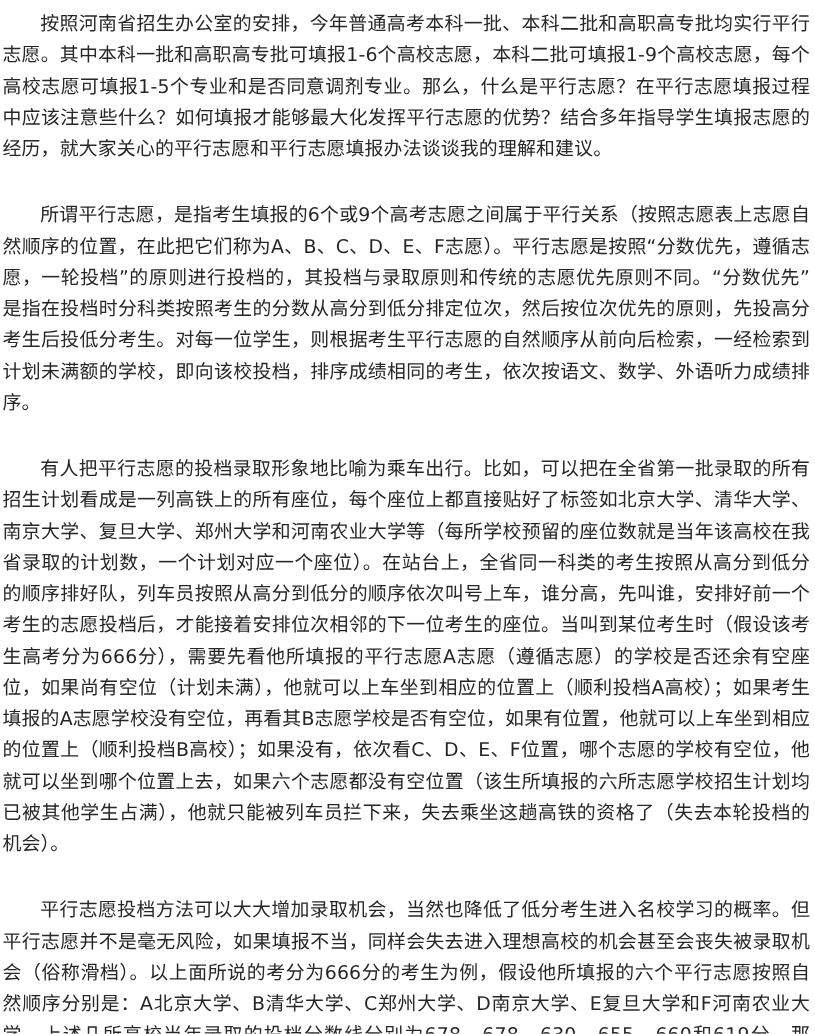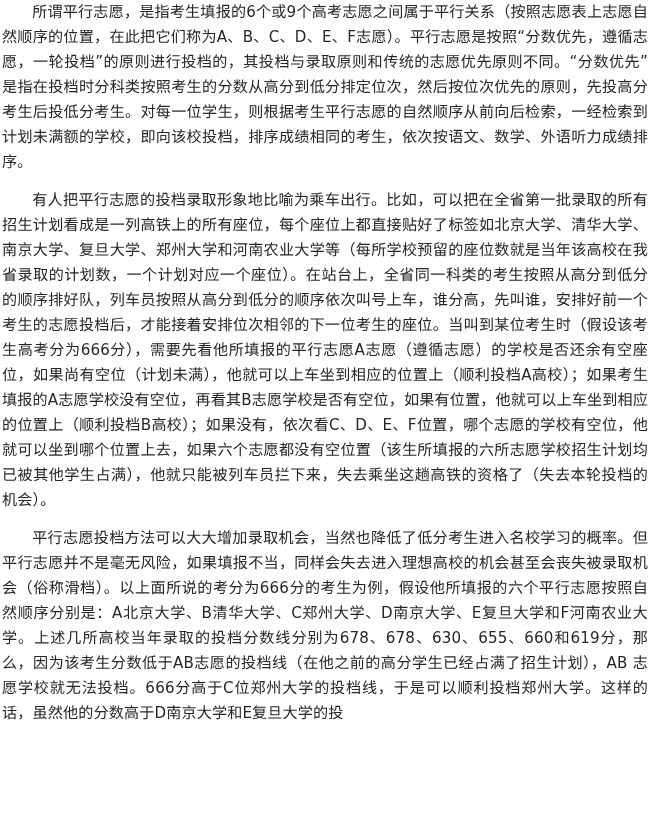--- a/index.html
+++ b/index.html
@@ -26,24 +26,25 @@
     color: #262626;
     font-size: 15.1px;
     line-height: 25px;
     text-align: justify;
     text-justify: inter-ideograph;
     text-indent: 2em;
     word-break: break-all;
     letter-spacing: 0.15px;
   }
   .para + .para {
-    margin-top: 13px;
+    margin-top: 28px;
   }
   .p1 { padding-top: 7px; }
 </style>
 </head>
 <body>
 
 <article class="article">
+  <p class="para p1">按照河南省招生办公室的安排，今年普通高考本科一批、本科二批和高职高专批均实行平行志愿。其中本科一批和高职高专批可填报1-6个高校志愿，本科二批可填报1-9个高校志愿，每个高校志愿可填报1-5个专业和是否同意调剂专业。那么，什么是平行志愿？在平行志愿填报过程中应该注意些什么？如何填报才能够最大化发挥平行志愿的优势？结合多年指导学生填报志愿的经历，就大家关心的平行志愿和平行志愿填报办法谈谈我的理解和建议。</p>
   <p class="para">所谓平行志愿，是指考生填报的6个或9个高考志愿之间属于平行关系（按照志愿表上志愿自然顺序的位置，在此把它们称为A、B、C、D、E、F志愿）。平行志愿是按照“分数优先，遵循志愿，一轮投档”的原则进行投档的，其投档与录取原则和传统的志愿优先原则不同。“分数优先”是指在投档时分科类按照考生的分数从高分到低分排定位次，然后按位次优先的原则，先投高分考生后投低分考生。对每一位学生，则根据考生平行志愿的自然顺序从前向后检索，一经检索到计划未满额的学校，即向该校投档，排序成绩相同的考生，依次按语文、数学、外语听力成绩排序。</p>
   <p class="para">有人把平行志愿的投档录取形象地比喻为乘车出行。比如，可以把在全省第一批录取的所有招生计划看成是一列高铁上的所有座位，每个座位上都直接贴好了标签如北京大学、清华大学、南京大学、复旦大学、郑州大学和河南农业大学等（每所学校预留的座位数就是当年该高校在我省录取的计划数，一个计划对应一个座位）。在站台上，全省同一科类的考生按照从高分到低分的顺序排好队，列车员按照从高分到低分的顺序依次叫号上车，谁分高，先叫谁，安排好前一个考生的志愿投档后，才能接着安排位次相邻的下一位考生的座位。当叫到某位考生时（假设该考生高考分为666分），需要先看他所填报的平行志愿A志愿（遵循志愿）的学校是否还余有空座位，如果尚有空位（计划未满），他就可以上车坐到相应的位置上（顺利投档A高校）；如果考生填报的A志愿学校没有空位，再看其B志愿学校是否有空位，如果有位置，他就可以上车坐到相应的位置上（顺利投档B高校）；如果没有，依次看C、D、E、F位置，哪个志愿的学校有空位，他就可以坐到哪个位置上去，如果六个志愿都没有空位置（该生所填报的六所志愿学校招生计划均已被其他学生占满），他就只能被列车员拦下来，失去乘坐这趟高铁的资格了（失去本轮投档的机会）。</p>
   <p class="para">平行志愿投档方法可以大大增加录取机会，当然也降低了低分考生进入名校学习的概率。但平行志愿并不是毫无风险，如果填报不当，同样会失去进入理想高校的机会甚至会丧失被录取机会（俗称滑档）。以上面所说的考分为666分的考生为例，假设他所填报的六个平行志愿按照自然顺序分别是：A北京大学、B清华大学、C郑州大学、D南京大学、E复旦大学和F河南农业大学。上述几所高校当年录取的投档分数线分别为678、678、630、655、660和619分，那么，因为该考生分数低于AB志愿的投档线（在他之前的高分学生已经占满了招生计划），AB 志愿学校就无法投档。666分高于C位郑州大学的投档线，于是可以顺利投档郑州大学。这样的话，虽然他的分数高于D南京大学和E复旦大学的投</p>
 </article>
 
 </body></html>

